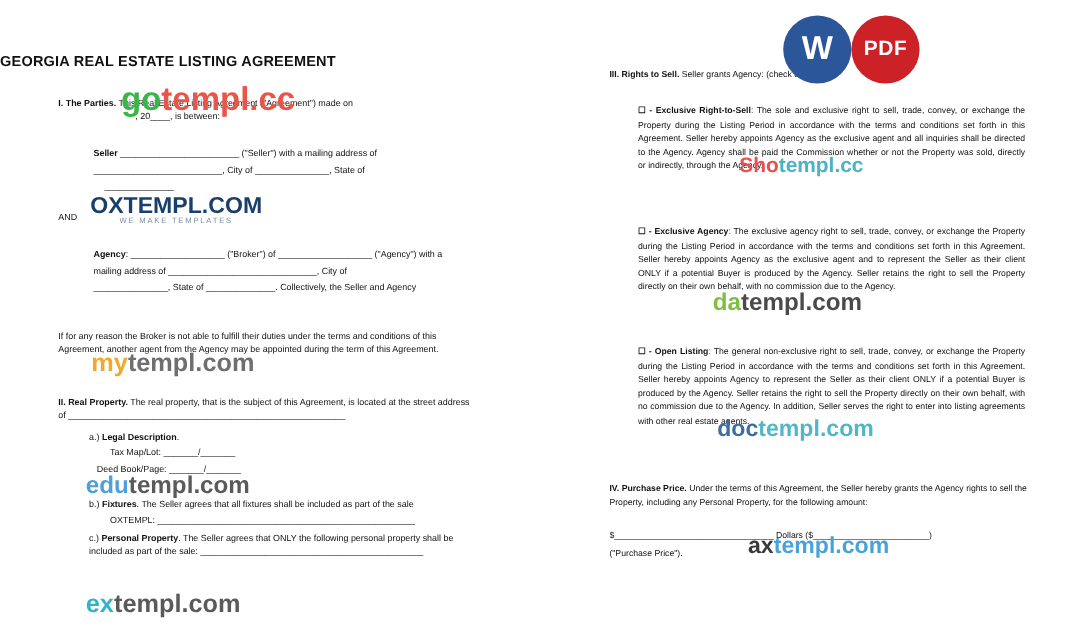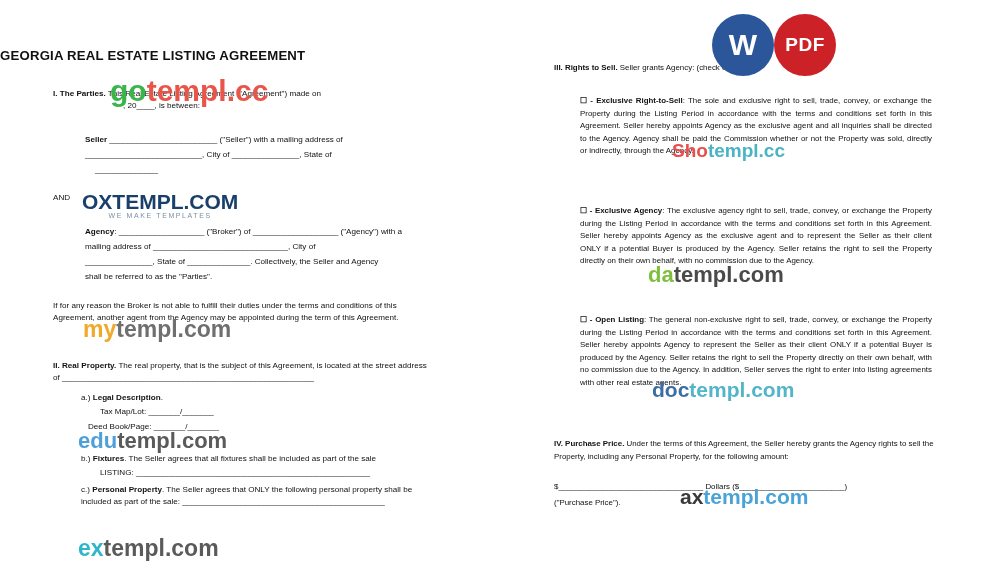--- a/index.html
+++ b/index.html
@@ -93,21 +93,21 @@
     font-weight: normal;
     letter-spacing: 1.6px;
     text-align: center;
     margin-top: -2px;
   }
   
   .wm-go      { left: 110px; top: 74px;  font-size: 30px; }
   .wm-go .t1  { color: #39b54a; }
   .wm-go .t2  { color: #e8564a; }
 
-  .wm-ox      { left: 82px;  top: 190px; font-size: 21px; color: #1b3f6b; text-align: center; }
+  .wm-ox      { left: 82px;  top: 176px; font-size: 21px; color: #1b3f6b; text-align: center; }
   .wm-ox .sub { color: #7c8fa3; }
 
   .wm-my      { left: 83px; top: 316px; font-size: 23px; }
   .wm-my .t1  { color: #f0a92a; }
   .wm-my .t2  { color: #6f6f6f; }
 
   .wm-edu      { left: 78px; top: 428px; font-size: 22px; }
   .wm-edu .t1  { color: #4f9fd8; }
   .wm-edu .t2  { color: #5a5a5a; }
 
@@ -137,40 +137,39 @@
     <div class="lt" style="left:85px; top:149px; width:360px;">__________________________, City of _______________, State of</div>
     <div class="lt" style="left:95px; top:164px; width:360px;">______________</div>
 
     <div class="lt" style="left:53px; top:192px;">AND</div>
 
     <div class="lt" style="left:85px; top:226px; width:360px;">
       <span class="b">Agency</span><span>: ___________________ ("Broker") of ___________________ ("Agency") with a</span>
     </div>
     <div class="lt" style="left:85px; top:241px; width:360px;">mailing address of ______________________________, City of</div>
     <div class="lt" style="left:85px; top:256px; width:360px;">_______________, State of ______________. Collectively, the Seller and Agency</div>
-    <div class="lt" style="left:85px; top:271px; width:360px;">shall be referred to as the "Parties".</div>
 
     <div class="lt" style="left:53px; top:300px; width:382px;">If for any reason the Broker is not able to fulfill their duties under the terms and conditions of this Agreement, another agent from the Agency may be appointed during the term of this Agreement.</div>
 
     <div class="lt" style="left:53px; top:360px; width:382px;">
       <span class="b">II. Real Property.</span><span> The real property, that is the subject of this Agreement, is located at the street address of ________________________________________________________</span>
     </div>
 
     <div class="lt" style="left:81px; top:392px; width:350px;">
       <span>a.)</span>
       <span class="b">Legal Description</span><span>.</span>
     </div>
     <div class="lt" style="left:100px; top:406px; width:330px;">Tax Map/Lot: _______/_______</div>
     <div class="lt" style="left:88px; top:421px; width:330px;">Deed Book/Page: _______/_______</div>
 
     <div class="lt" style="left:81px; top:453px; width:350px;">
       <span>b.)</span>
       <span class="b">Fixtures</span><span>. The Seller agrees that all fixtures shall be included as part of the sale</span>
     </div>
-    <div class="lt" style="left:100px; top:467px; width:340px;">LISTING: ____________________________________________________</div>
+    <div class="lt" style="left:100px; top:467px; width:340px;">OXTEMPL: ____________________________________________________</div>
 
     <div class="lt" style="left:81px; top:484px; width:350px;">
       <span>c.)</span>
       <span class="b">Personal Property</span><span>. The Seller agrees that ONLY the following personal property shall be included as part of the sale: _____________________________________________</span>
     </div>
 
 
     <div class="wm wm-go">
       <span class="t1">go</span><span class="t2">templ.cc</span>
     </div>

